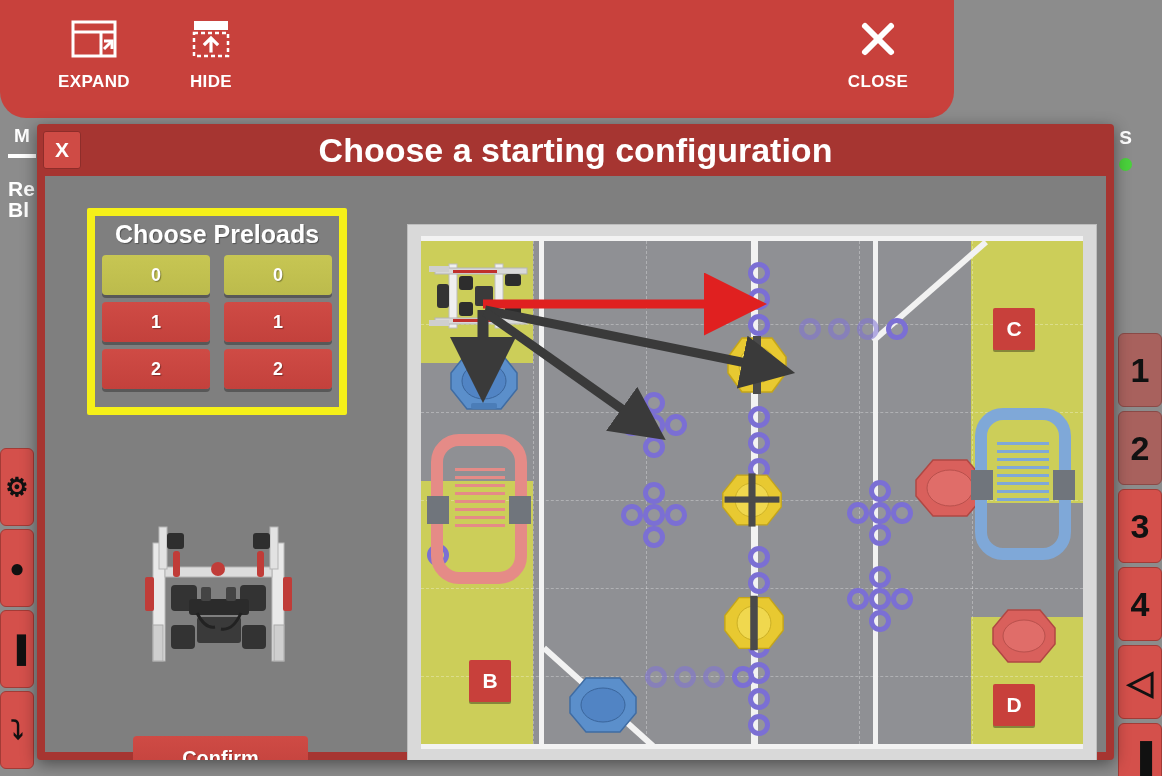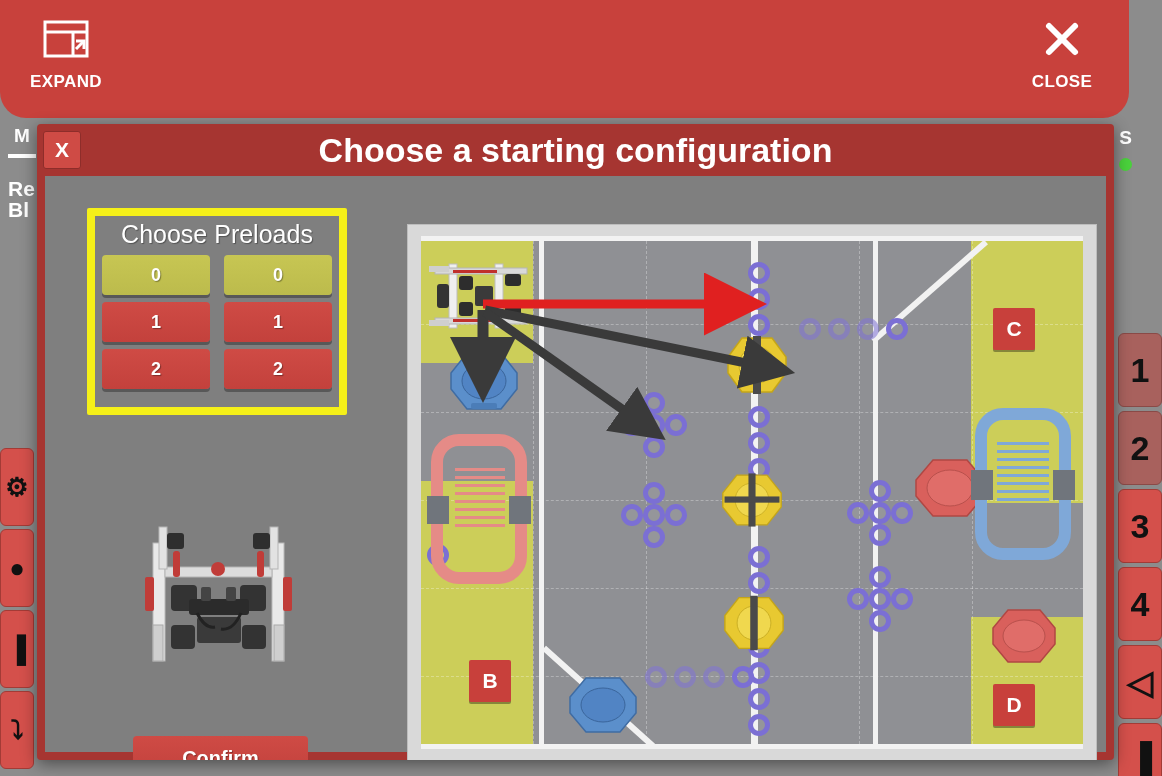--- a/index.html
+++ b/index.html
@@ -7,35 +7,35 @@
   body {
     font-family: "Liberation Sans", sans-serif;
     background:#8c8c8c;
     position:relative;
   }
 
   
   #bg-app { position:absolute; inset:0; background:#8c8c8c; }
 
   #bg-topbar {
-    position:absolute; left:0; top:0; width:1129px; height:118px;
-    background:#c8413c; border-radius:0 0 26px 26px;
+    position:absolute; left:0; top:0; width:954px; height:118px;
+    background:#c8413c; border-radius:0 0 26px 26px;padding-left:28px;
   }
   #bg-topbar-inner { position:relative; width:100%; height:100%; }
 
   .tb-btn {
     position:absolute; top:16px; width:110px; text-align:center;
     color:#fff; cursor:pointer;
   }
   .tb-btn .tb-ico { height:46px; display:flex; align-items:center; justify-content:center; }
   .tb-btn .tb-lbl { font-size:17px; font-weight:bold; letter-spacing:.4px; margin-top:10px; }
 
   #tb-expand { left:11px; }
   #tb-hide   { left:128px; }
-  #tb-close  { right:12px; width:110px; }
+  #tb-close  { right:21px; width:110px; }
 
   
   #bg-content {
     position:absolute; left:0; top:118px; width:1162px; height:658px;
     background:#8c8c8c;
   }
   #bg-tabrow {
     position:absolute; left:0; top:0; width:1162px; height:40px;
     background:#8c8c8c;
   }
@@ -101,21 +101,21 @@
   
   #preload-panel {
     position:absolute; left:42px; top:32px; width:260px; height:207px;
     background:#f5f019; padding:8px; border-radius:2px;
   }
   #preload-inner {
     width:100%; height:100%; background:#7f7f7f;
     display:flex; flex-direction:column; align-items:center; padding-top:4px;
   }
   #preload-title {
-    color:#fff; font-size:25px; font-weight:normal; margin-bottom:6px;
+    color:#fff; font-size:25px; font-weight:bold; margin-bottom:6px;
     text-shadow:1px 1px 1px rgba(0,0,0,.35);
   }
   #preload-grid {
     display:grid; grid-template-columns:1fr 1fr; gap:7px 14px;
   }
   .pl-btn {
     width:108px; height:40px; border-radius:4px;
     display:flex; align-items:center; justify-content:center;
     color:#fff; font-size:18px; font-weight:bold; cursor:pointer;
     box-shadow:0 3px 0 rgba(0,0,0,.30);
@@ -223,20 +223,30 @@
           <rect x="2" y="2" width="42" height="34" fill="none" stroke="#fff" stroke-width="3"></rect>
           <line x1="2" y1="12" x2="44" y2="12" stroke="#fff" stroke-width="3"></line>
           <line x1="30" y1="12" x2="30" y2="36" stroke="#fff" stroke-width="3"></line>
           <path d="M33 21 L41 21 L41 29" fill="none" stroke="#fff" stroke-width="3"></path>
           <line x1="41" y1="21" x2="33" y2="29" stroke="#fff" stroke-width="3"></line>
         </svg>
       </div>
       <div class="tb-lbl">EXPAND</div>
     </div>
 
+    <div class="tb-btn" id="tb-hide">
+      <div class="tb-ico">
+        <svg width="40" height="38" viewBox="0 0 40 38">
+          <rect x="3" y="1" width="34" height="9" fill="#fff"></rect>
+          <rect x="3" y="13" width="34" height="23" fill="none" stroke="#fff" stroke-width="2.5" stroke-dasharray="4 3"></rect>
+          <path d="M20 31 L20 19 M14 24 L20 18 L26 24" fill="none" stroke="#fff" stroke-width="3.2" stroke-linecap="square"></path>
+        </svg>
+      </div>
+      <div class="tb-lbl">HIDE</div>
+    </div>
 
     <div class="tb-btn" id="tb-close">
       <div class="tb-ico">
         <svg width="38" height="38" viewBox="0 0 38 38">
           <line x1="6" y1="6" x2="32" y2="32" stroke="#fff" stroke-width="6" stroke-linecap="round"></line>
           <line x1="32" y1="6" x2="6" y2="32" stroke="#fff" stroke-width="6" stroke-linecap="round"></line>
         </svg>
       </div>
       <div class="tb-lbl">CLOSE</div>
     </div>

